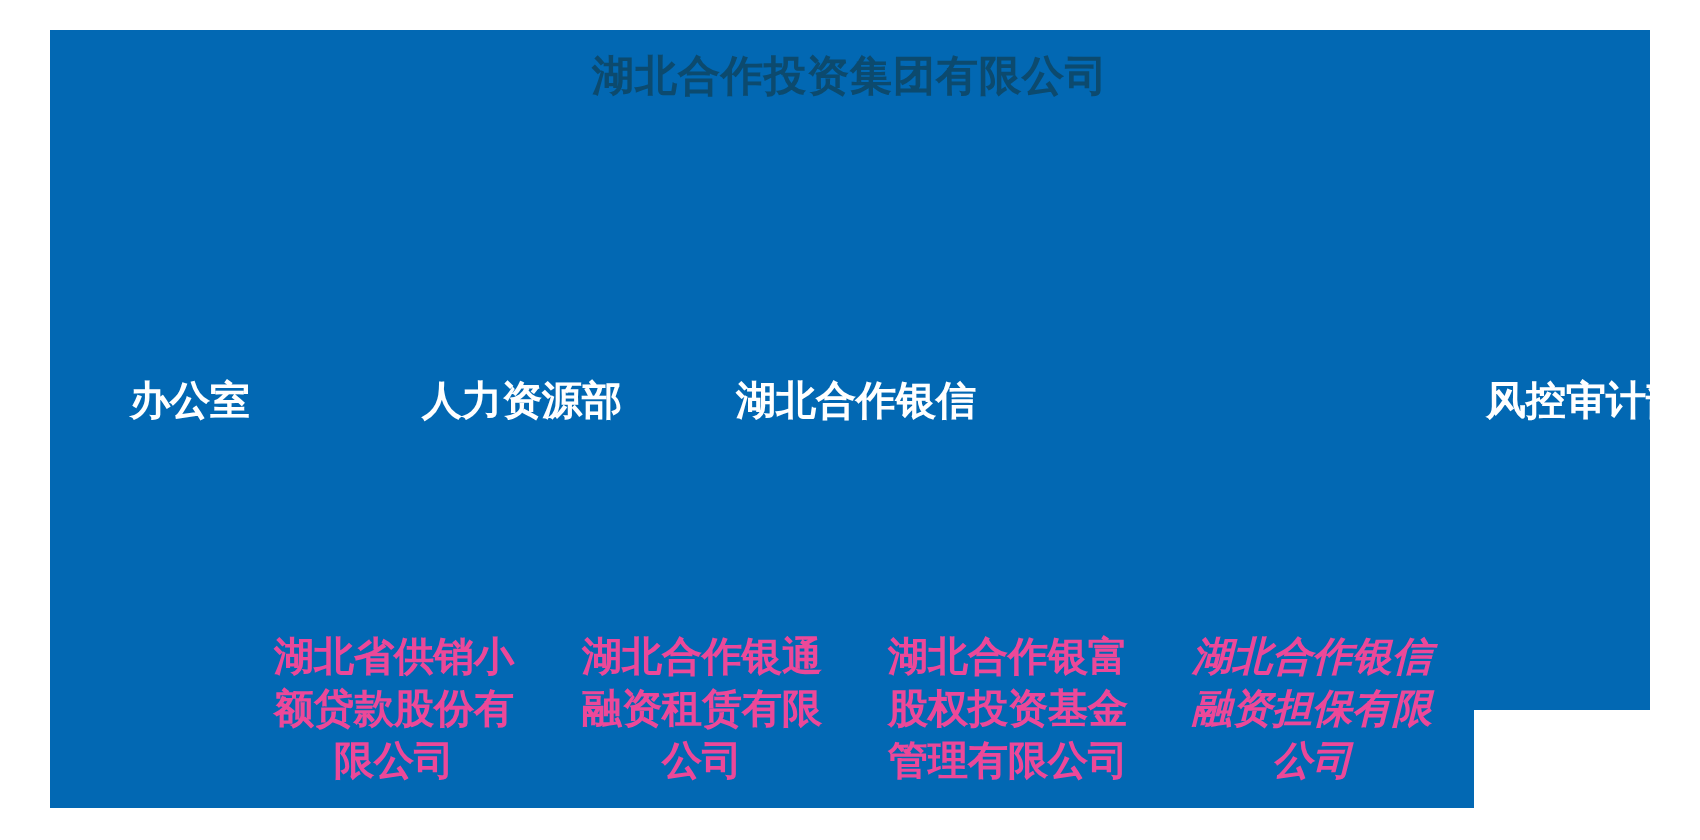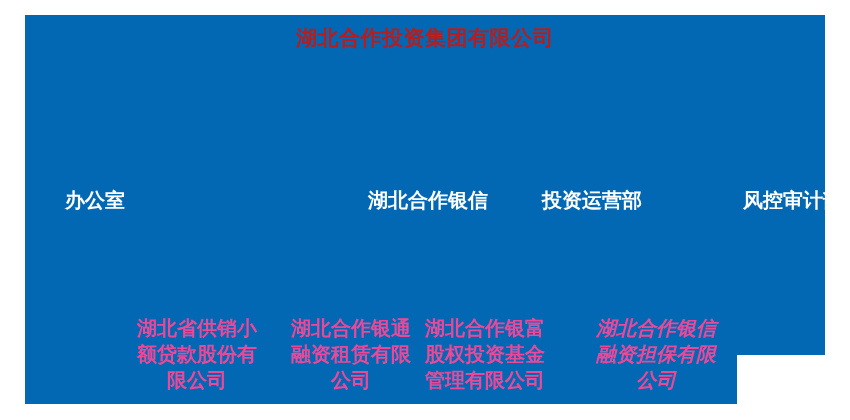--- a/index.html
+++ b/index.html
@@ -30,21 +30,21 @@
     width: 89px;
     height: 50px;
     background: #ffffff;
   }
   .org-title {
     position: absolute;
     left: 25px;
     top: 27px;
     width: 800px;
     text-align: center;
-    color: #b91c1c;
+    color: #0c4a6e;
     font-size: 21px;
     font-weight: bold;
     letter-spacing: 0.5px;
     line-height: 23px;
   }
   .dept-label {
     position: absolute;
     top: 189px;
     width: 170px;
     text-align: center;
@@ -64,35 +64,35 @@
     width: 150px;
     text-align: center;
     color: #ec4899;
     font-size: 20px;
     font-weight: bold;
     line-height: 26px;
     white-space: pre-line;
   }
   .sub-1 { left: 122px; }
   .sub-2 { left: 276px; }
-  .sub-3 { left: 410px; }
+  .sub-3 { left: 429px; }
   .sub-4 { left: 581px; font-style: italic; }
 </style>
 </head>
 <body>
 
 <div class="canvas">
 
   <div class="panel"></div>
 
   <div class="org-title">湖北合作投资集团有限公司</div>
 
   <div class="dept-label dept-1">办公室</div>
+  <div class="dept-label dept-2">人力资源部</div>
   <div class="dept-label dept-3">湖北合作银信</div>
-  <div class="dept-label dept-4">投资运营部</div>
   <div class="dept-label dept-5">风控审计部</div>
 
   <div class="sub-label sub-1">湖北省供销小
 额贷款股份有
 限公司</div>
   <div class="sub-label sub-2">湖北合作银通
 融资租赁有限
 公司</div>
   <div class="sub-label sub-3">湖北合作银富
 股权投资基金

